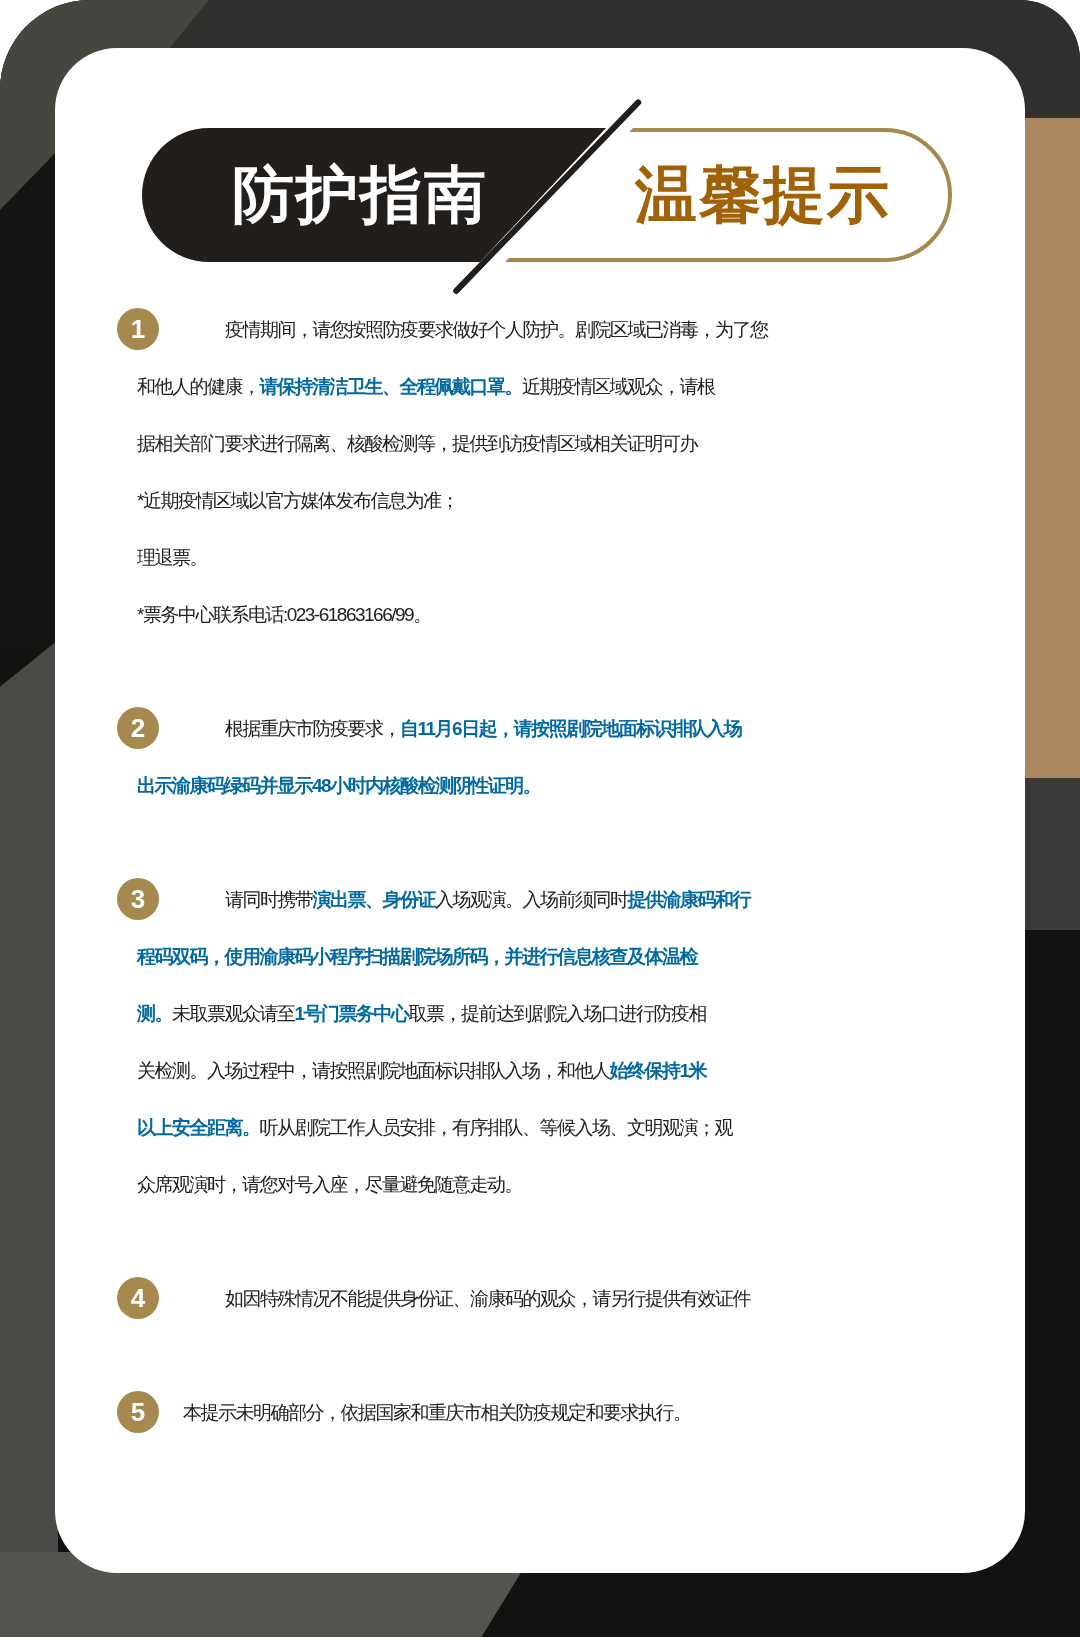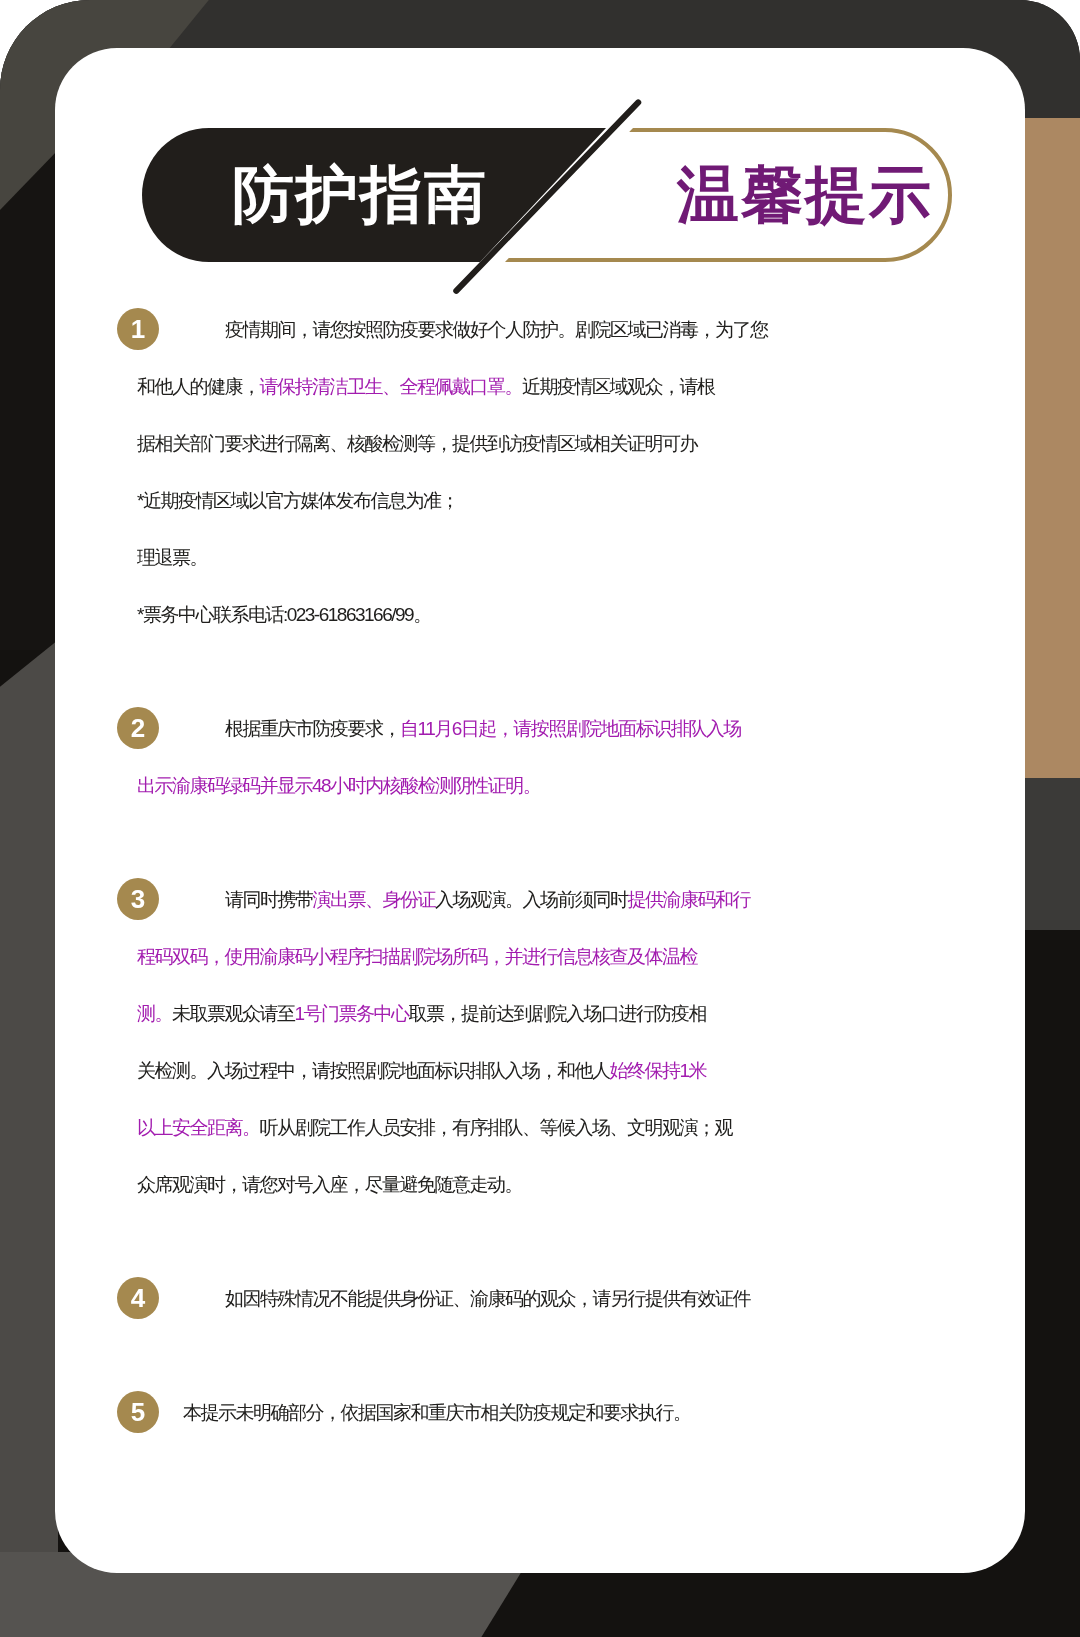--- a/index.html
+++ b/index.html
@@ -49,39 +49,39 @@
     border-radius:0 70px 70px 0;
     clip-path:polygon(128px 0,100% 0,100% 100%,0 100%);
   }
   .hdr-title-left {
     position:absolute; left:105px; top:0; width:400px; height:134px;
     line-height:134px; text-align:center;
     font-size:62px; font-weight:bold; color:#ffffff; letter-spacing:2px;
   }
   .hdr-title-right {
     position:absolute; left:580px; top:0; width:340px; height:134px;
-    line-height:134px; text-align:center;
-    font-size:62px; font-weight:bold; color:#701a75; letter-spacing:2px;
+    line-height:134px; text-align:left;
+    font-size:62px; font-weight:bold; color:#a16207; letter-spacing:2px;
   }
 
   
   .content { margin:54px 0 0 82px; }
   .item { position:relative; margin-bottom:57px; }
   .badge {
     position:absolute; left:-20px; top:7px; width:42px; height:42px;
     border-radius:50%; background:#a5894f; color:#ffffff;
     font-size:26px; font-weight:bold; text-align:center; line-height:42px;
   }
   .t-line {
     height:57px; line-height:57px; font-size:19px; letter-spacing:-1.5px;
     white-space:nowrap; color:#21201e;
   }
   .t-line.first { padding-left:88px; }
   .item:last-child .t-line.first { padding-left:46px; }
-  .gold { color:#a21caf; font-weight:normal; }
+  .gold { color:#0369a1; font-weight:bold; }
 </style>
 </head>
 <body>
 
 <div class="poster">
 
   <div class="bg-top"></div>
   <div class="bg-topleft"></div>
   <div class="bg-tan"></div>
   <div class="bg-rightgray"></div>

